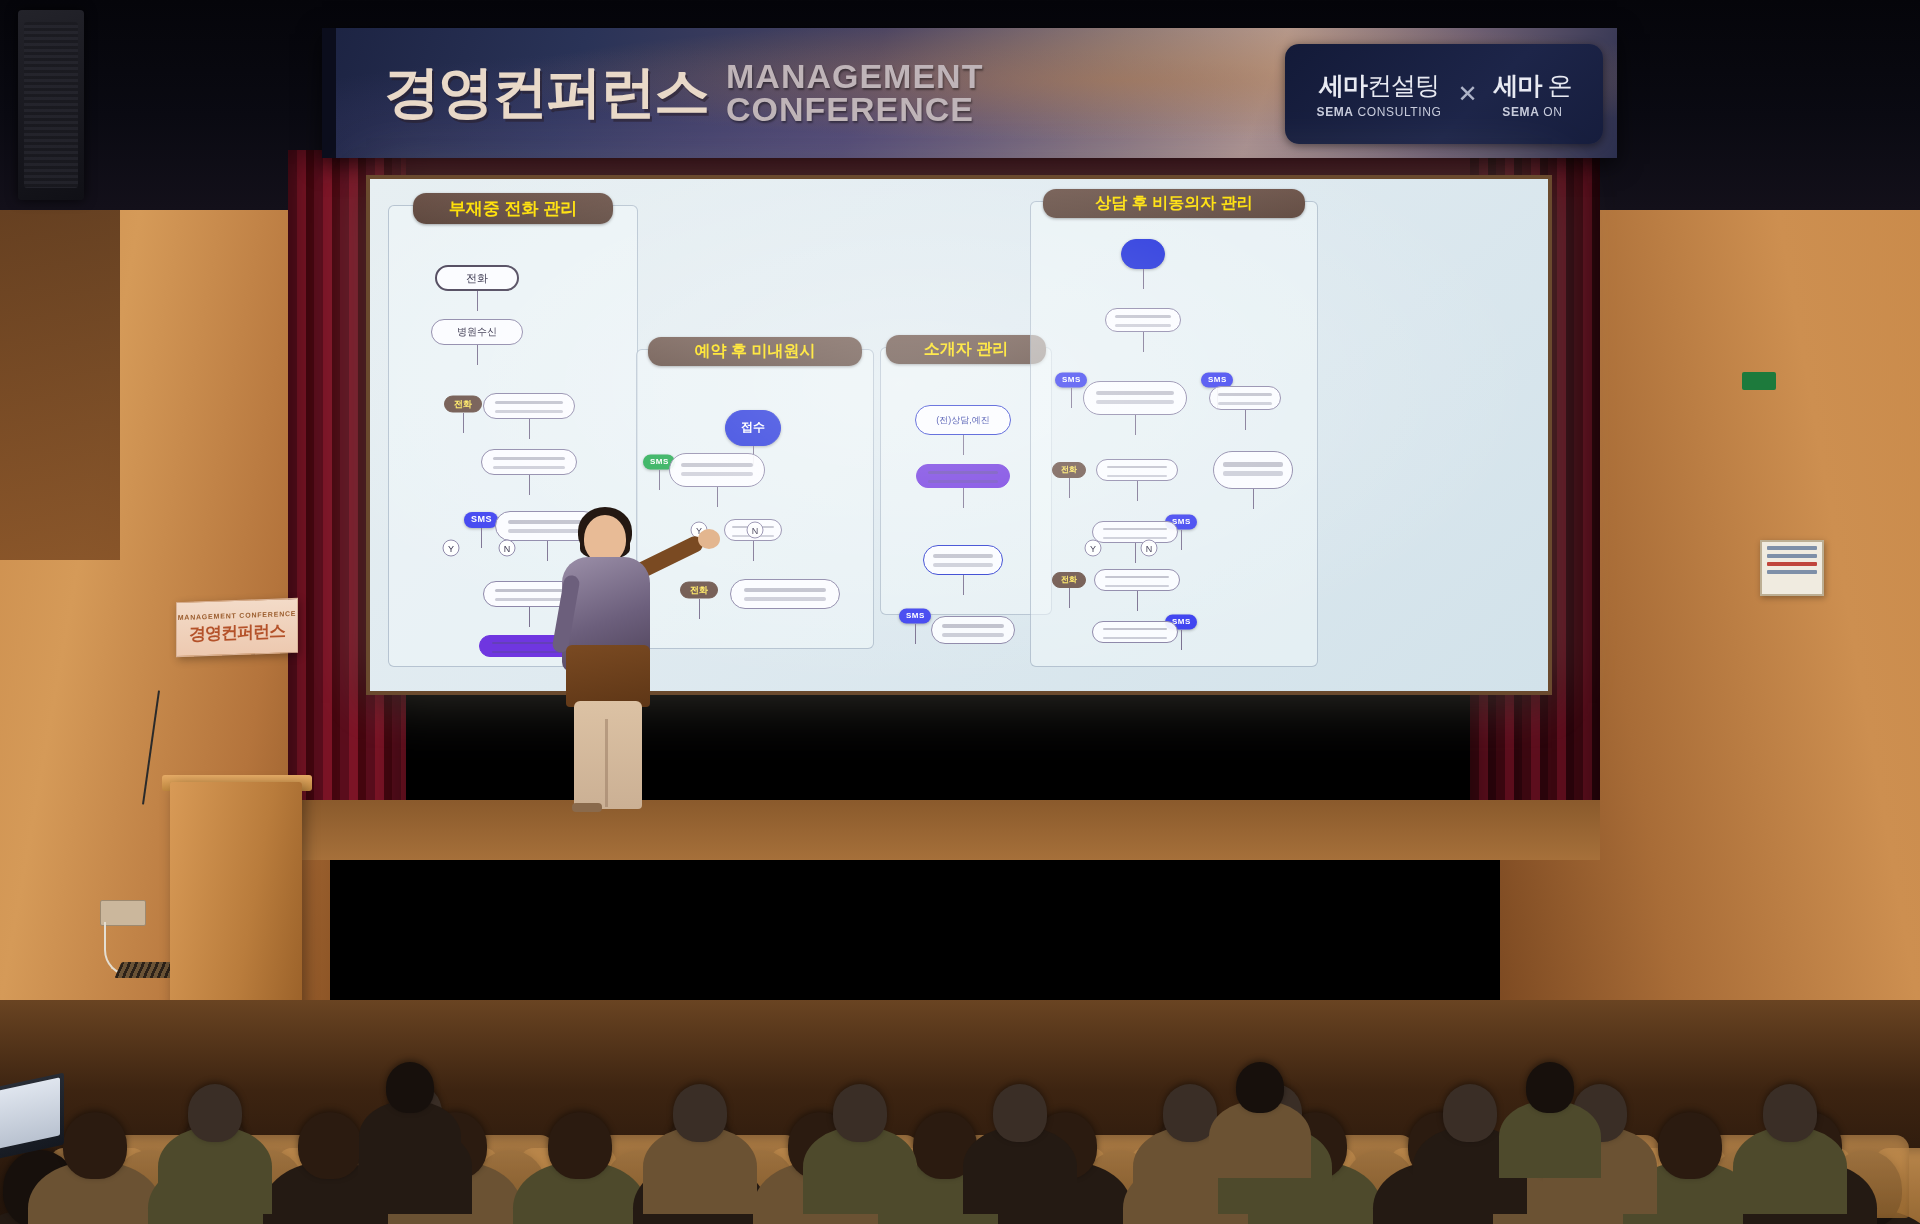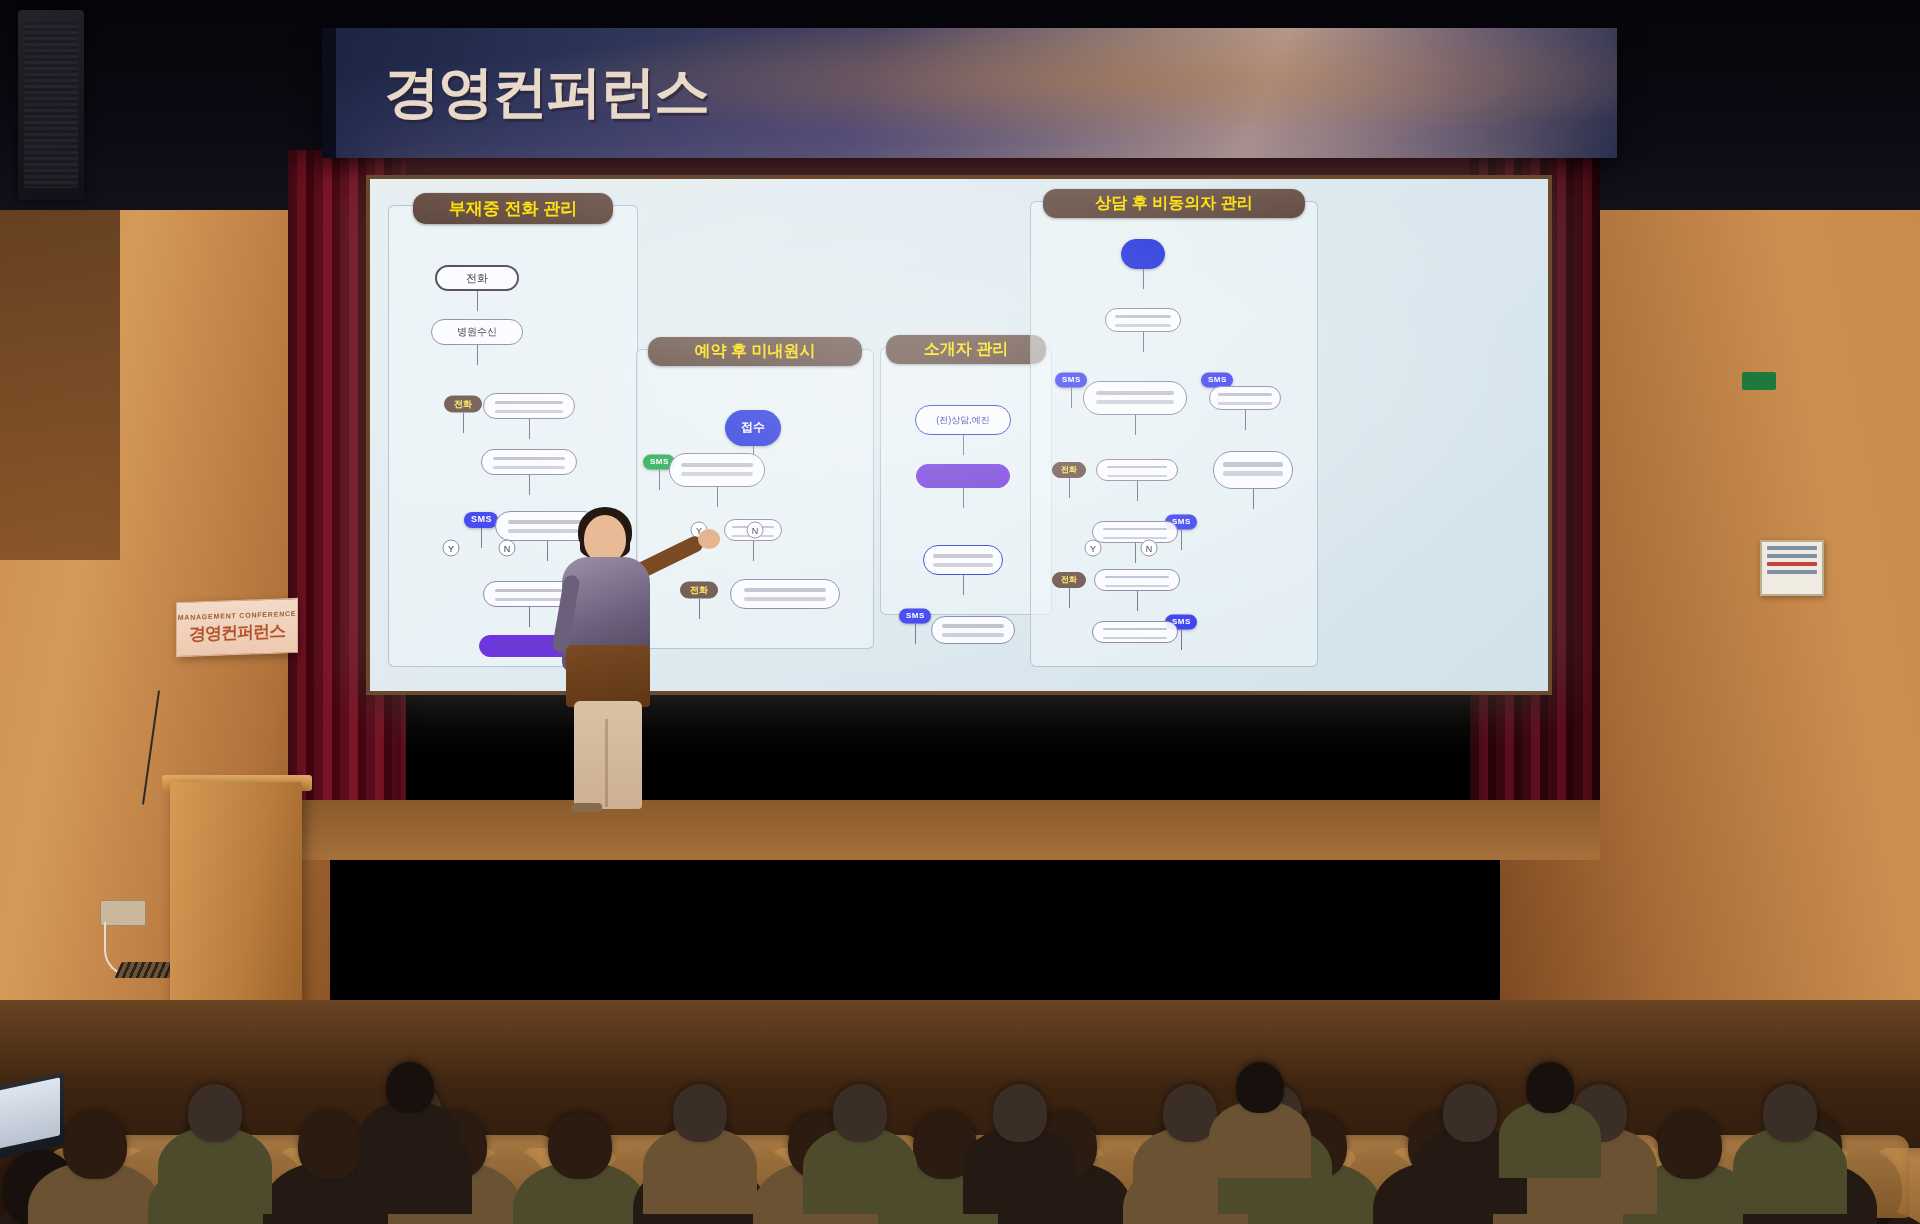--- a/index.html
+++ b/index.html
@@ -349,20 +349,35 @@
   <div class="speaker-box"></div>
 
   <div class="curtain-top"></div>
   <div class="curtain left"></div>
   <div class="curtain right"></div>
 
   <div class="banner">
     <div class="banner-edge-l"></div>
     <div class="banner-title-wrap">
       <div class="banner-kr">경영컨퍼런스</div>
+      <div class="banner-en">
+        <div>MANAGEMENT</div>
+        <div>CONFERENCE</div>
+      </div>
+    </div>
+    <div class="logo-plate">
+      <div class="logo-unit">
+        <div class="kr"><span>세마</span><span class="thin">컨설팅</span></div>
+        <div class="en"><b>SEMA</b> <span>CONSULTING</span></div>
+      </div>
+      <div class="logo-x">✕</div>
+      <div class="logo-unit">
+        <div class="kr"><span>세마</span> <span class="thin">온</span></div>
+        <div class="en"><b>SEMA</b> <span>ON</span></div>
+      </div>
     </div>
   </div>
 
   <div class="screen-frame">
     <div class="screen" id="slide-canvas">
         <div class="panel" style="left: 18px; top: 26px; width: 250px; height: 462px;">
           <div class="panel-head" style="top: -13px; width: 200px; font-size: 17px;">부재중 전화 관리</div>
           <div class="node dark" style="left: 88px; top: 72px; width: 84px; height: 26px; font-size: 11px;">전화</div>
           <div class="edge v" style="left: 88px; top: 85px; height: 20px;"></div>
           <div class="node" style="left: 88px; top: 126px; width: 92px; height: 26px; font-size: 10px;">병원수신</div>

